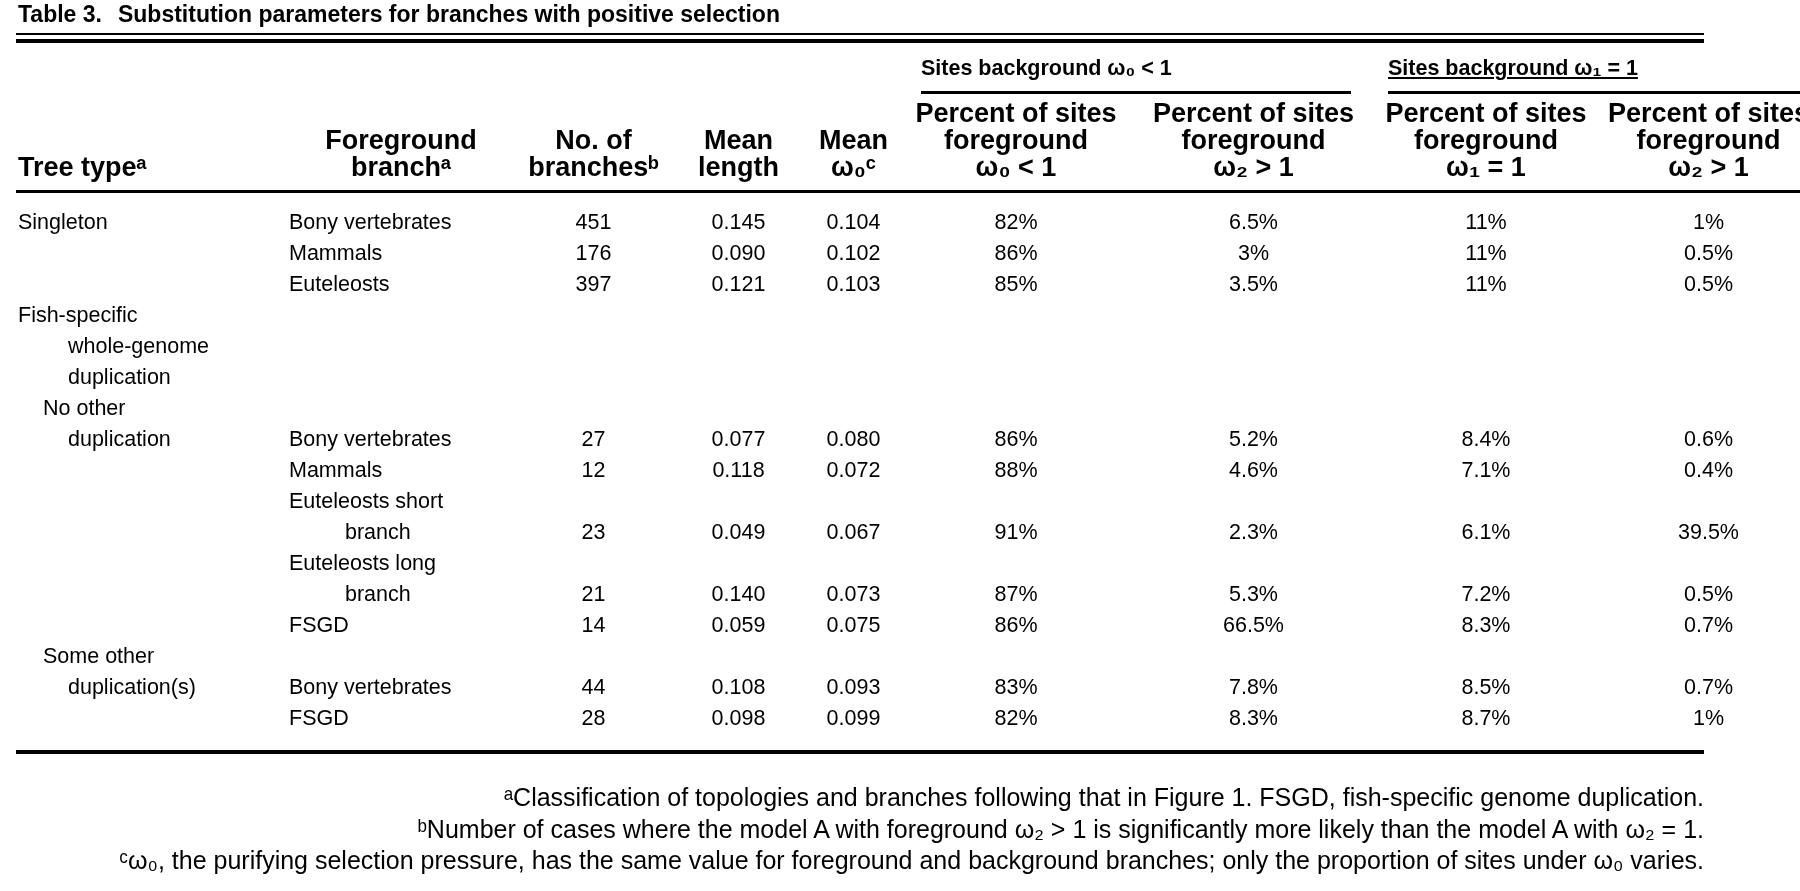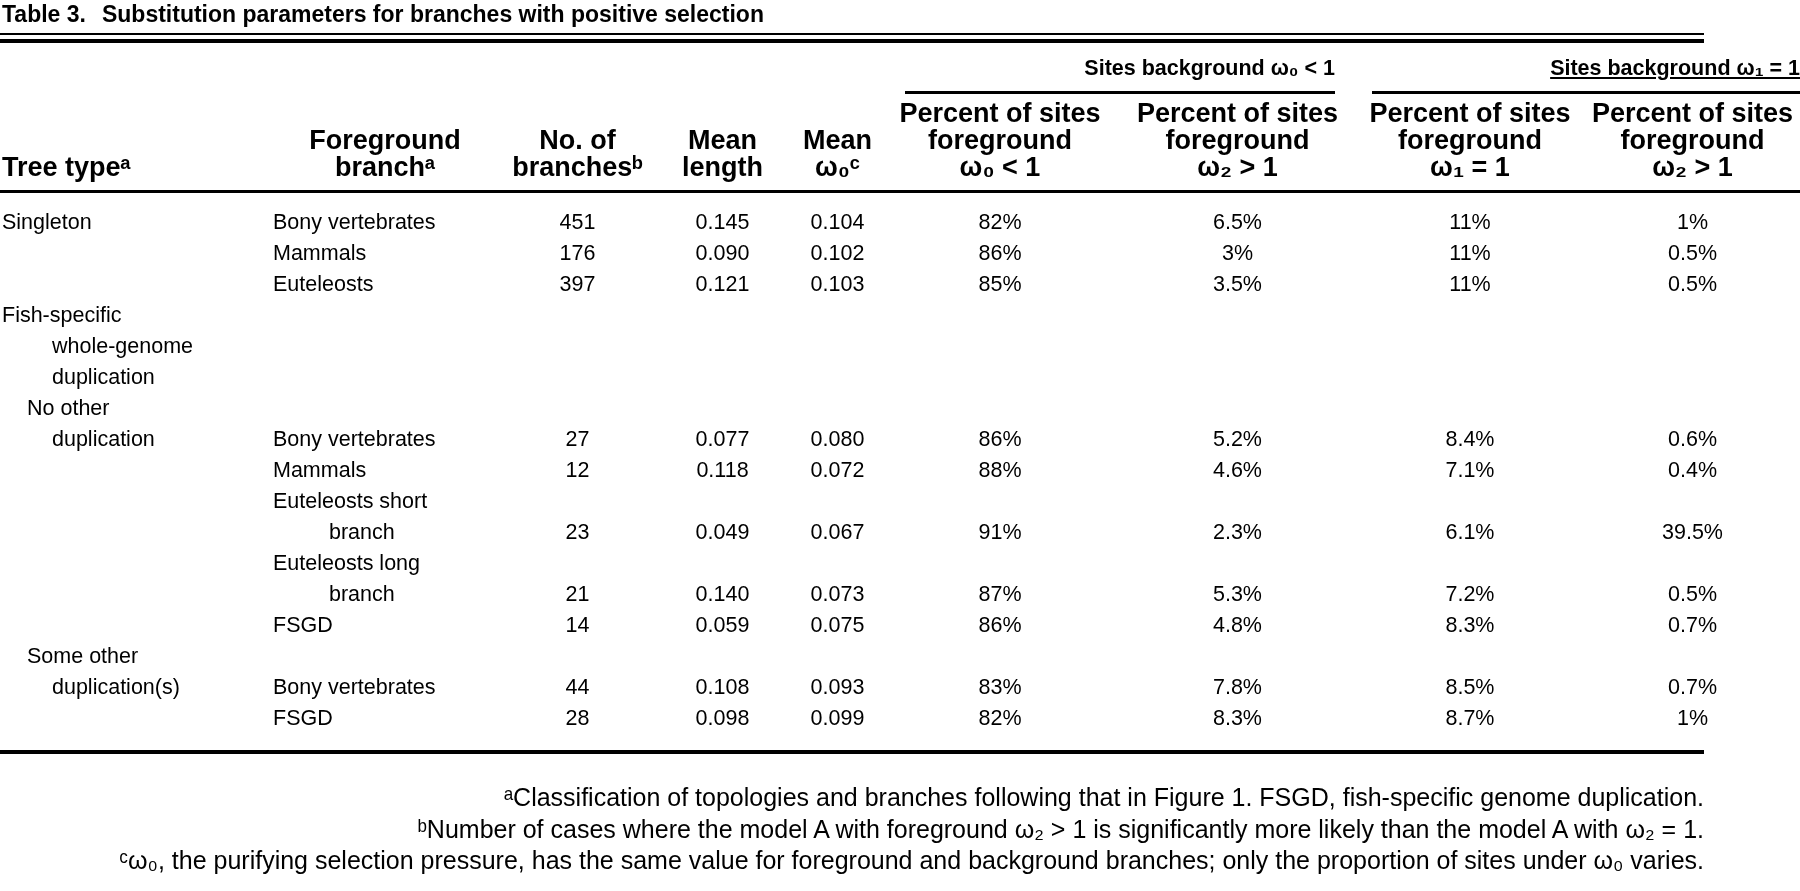--- a/index.html
+++ b/index.html
@@ -4,21 +4,21 @@
 <style>
   * { box-sizing: border-box; }
   html, body {
     margin: 0; padding: 0;
     width: 1800px; height: 891px;
     background: #ffffff;
     color: #000000;
     font-family: "Liberation Sans", "DejaVu Sans", sans-serif;
     overflow: hidden;
   }
-  .page { width: 1704px; height: 891px; }
+  .page { width: 1704px; height: 891px; padding-left: 16px; }
 
   
   .title-row {
     padding: 1px 0 6px 2px;
     font-size: 23px;
     font-weight: bold;
     line-height: 26px;
     white-space: nowrap;
   }
   .title-label { margin-right: 16px; }
@@ -34,21 +34,21 @@
     border-collapse: collapse;
     table-layout: fixed;
   }
   thead th { font-weight: bold; padding: 0; }
 
   
   tr.group-row th { vertical-align: bottom; padding-top: 12px; }
   .group-inner {
     font-size: 21.5px;
     line-height: 26px;
-    text-align: right;
+    text-align: left;
     padding-bottom: 10px;
     border-bottom: 3px solid #000;
     white-space: nowrap;
   }
   .group-inner.g1 { margin: 0 20px 0 25px; }
   .group-inner.g2 { margin: 0 0 0 17px; text-decoration: underline; }
 
   
   tr.head-row th {
     vertical-align: bottom;
@@ -310,21 +310,21 @@
     <td class="c-num">7.2%</td>
     <td class="c-num">0.5%</td>
   </tr>
         <tr>
     <td class="c-tree ind0"></td>
     <td class="c-branch">FSGD</td>
     <td class="c-num">14</td>
     <td class="c-num">0.059</td>
     <td class="c-num">0.075</td>
     <td class="c-num">86%</td>
-    <td class="c-num">4.8%</td>
+    <td class="c-num">66.5%</td>
     <td class="c-num">8.3%</td>
     <td class="c-num">0.7%</td>
   </tr>
         <tr>
     <td class="c-tree ind1">Some other</td>
     <td class="c-branch"></td>
     <td class="c-num"></td>
     <td class="c-num"></td>
     <td class="c-num"></td>
     <td class="c-num"></td>

